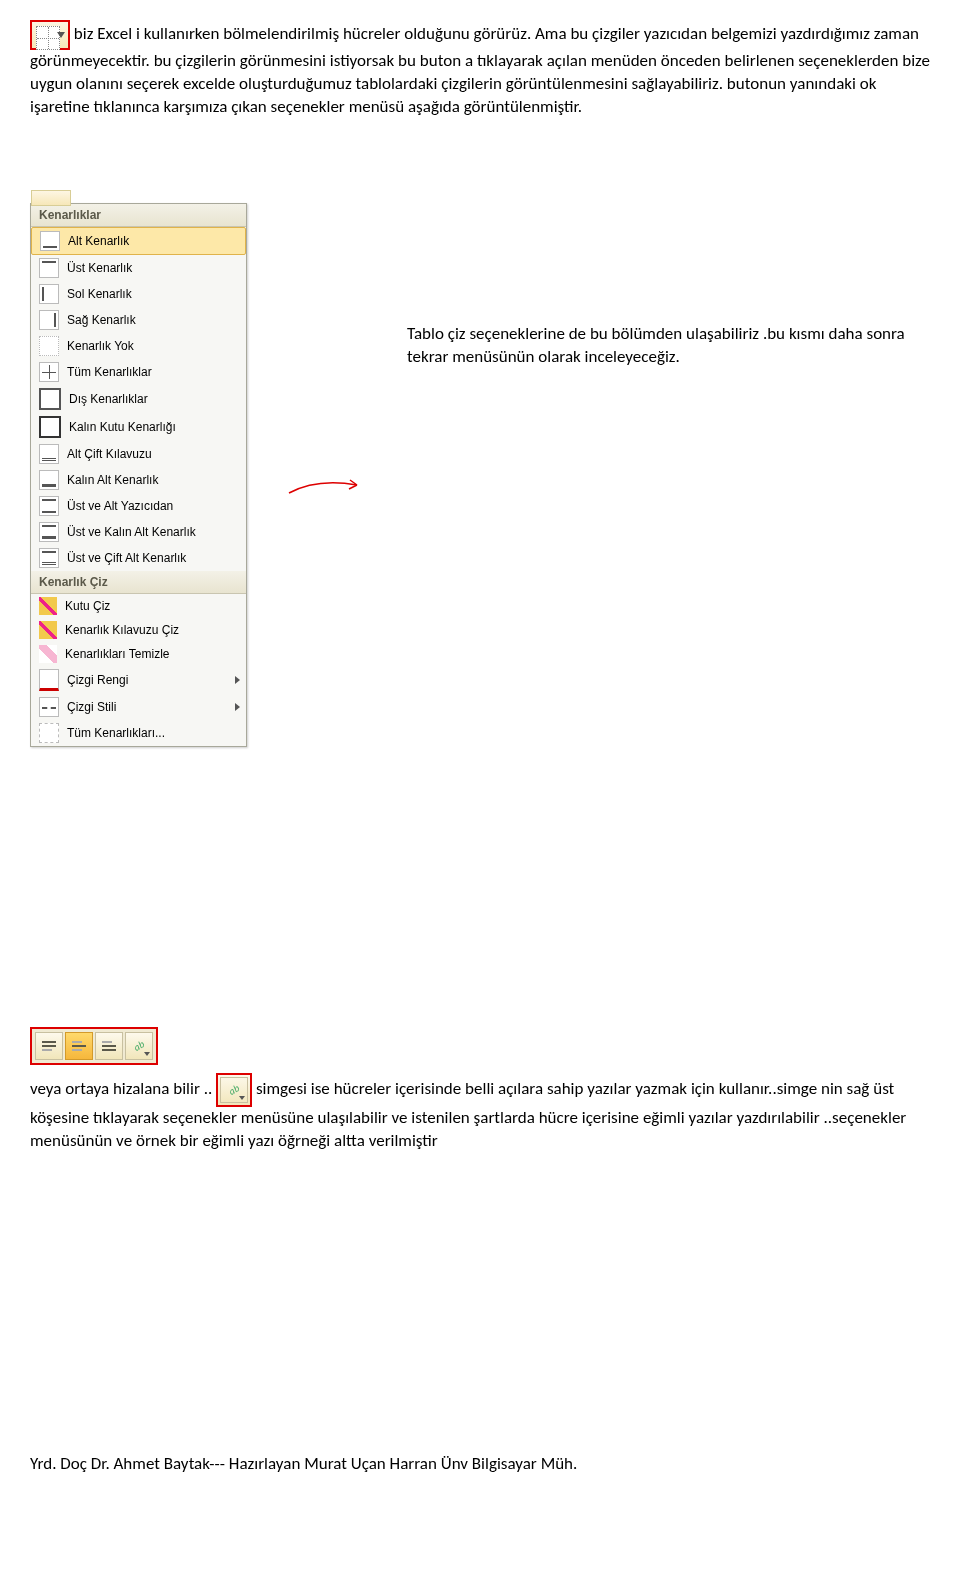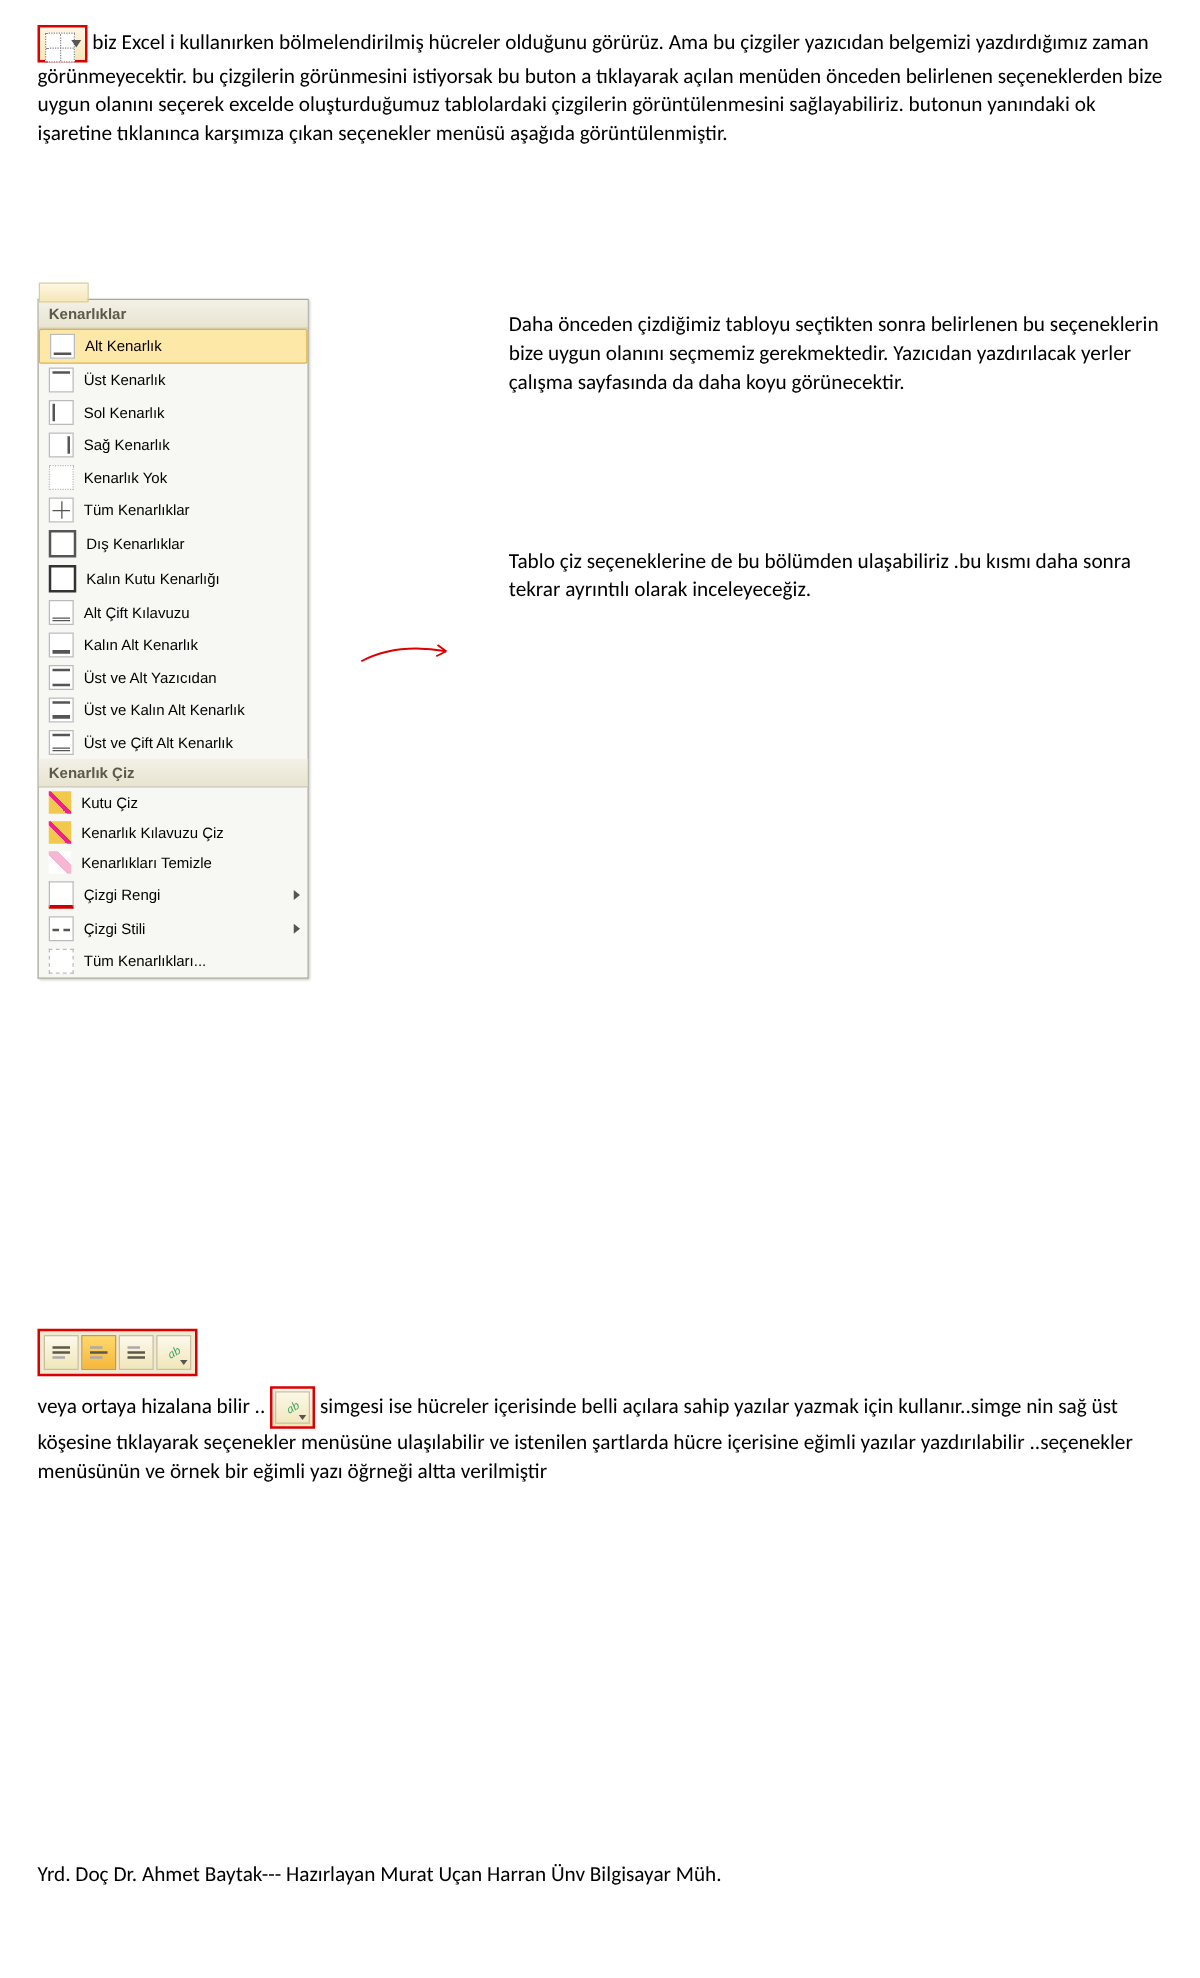--- a/index.html
+++ b/index.html
@@ -37,21 +37,21 @@
   }
   .borders-btn .grid::after {
     content: ""; position: absolute; top: 50%; left: 0; right: 0; border-top: 1px dotted #888;
   }
   .borders-btn .chev {
     position: absolute; right: 3px; top: 10px; width: 0; height: 0;
     border-left: 4px solid transparent; border-right: 4px solid transparent; border-top: 6px solid #555;
   }
 
   .menu-figure {
-    margin-top: 120px;
+    margin-top: 84px;
     display: flex;
     align-items: flex-start;
     gap: 40px;
     justify-content: space-between;
   }
   .menu {
     width: 215px;
     font-size: 12px;
     font-family: Tahoma, Arial, sans-serif;
     background: #f7f7f4;
@@ -283,22 +283,21 @@
       <span>Tüm Kenarlıkları...</span>
     </div>
   </div>
 
   <svg class="red-arrow-svg" viewBox="0 0 80 30">
     <path d="M2 20 Q 30 5, 70 12" stroke="#d00" stroke-width="1.5" fill="none"></path>
     <path d="M70 12 l -7 -5 M70 12 l -8 4" stroke="#d00" stroke-width="1.5" fill="none"></path>
   </svg>
 
   <div class="side-texts">
-    <p class="side-text1">Daha önceden çizdiğimiz tabloyu seçtikten sonra belirlenen bu seçeneklerin bize uygun olanını seçmemiz gerekmektedir. Yazıcıdan yazdırılacak yerler çalışma sayfasında da daha koyu görünecektir.</p>
-    <p class="side-text2">Tablo çiz seçeneklerine de bu bölümden ulaşabiliriz .bu kısmı daha sonra tekrar ayrıntılı olarak inceleyeceğiz.</p>
+    <p class="side-text2">Tablo çiz seçeneklerine de bu bölümden ulaşabiliriz .bu kısmı daha sonra tekrar menüsünün olarak inceleyeceğiz.</p>
   </div>
 </div>
 
 <div class="align-section">
   <p>
     <span class="align-toolbar">
       <span class="align-btn">
         <span class="align-lines al-top">
             <span></span>
             <span></span>

